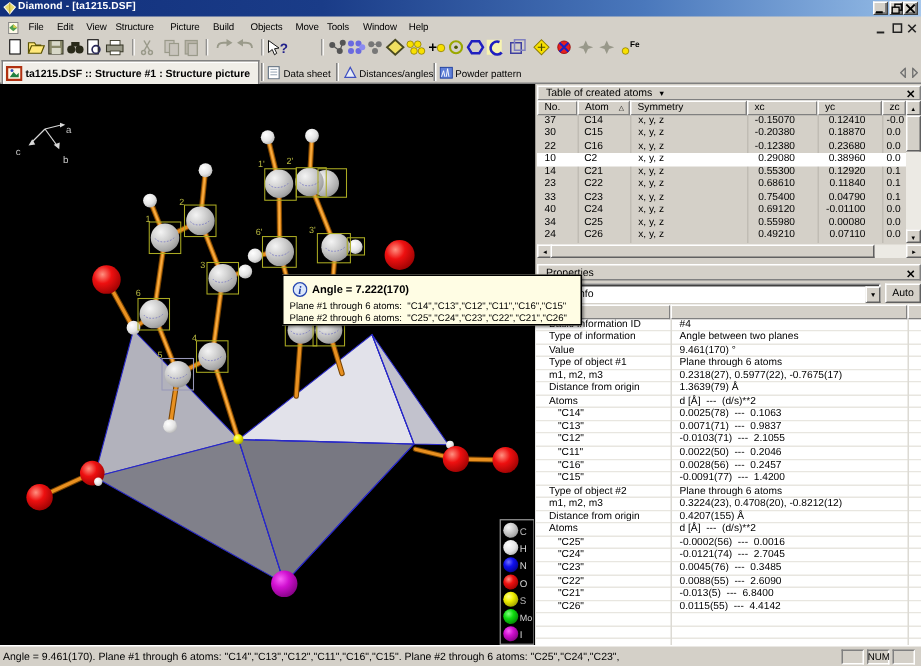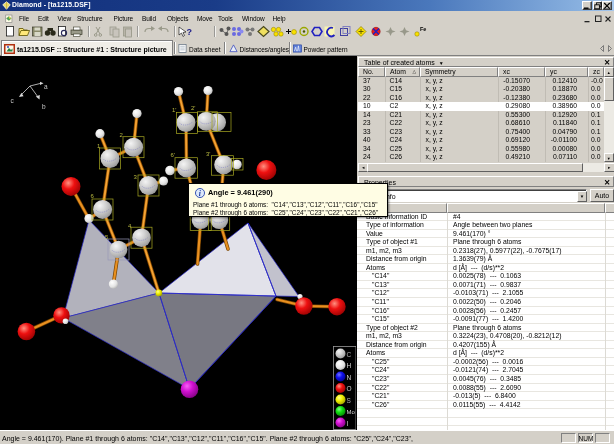--- a/index.html
+++ b/index.html
@@ -663,21 +663,21 @@
           <span class="abs" style="left:9px"></span>
           <span class="abs" style="left:96px"></span>
         </div>
 </div>
   </div>
   <div id="tooltip" class="abs">
     <svg class="abs" style="left:5.5px;top:3.5px" width="10" height="10" viewBox="0 0 11 11">
         <circle cx="5.5" cy="5.5" r="5" fill="#dce8fa" stroke="#2848b0" stroke-width="1"></circle>
         <text x="4.2" y="8.8" font-size="8.5" font-style="italic" font-weight="bold" fill="#1838a0" font-family="Liberation Serif">i</text>
       </svg>
-    <span class="abs" style="left:19px;top:3.5px;font-weight:bold;font-size:7.4px;">Angle = 9.461(290)</span>
+    <span class="abs" style="left:19px;top:3.5px;font-weight:bold;font-size:7.4px;">Angle = 7.222(170)</span>
     <span class="abs" style="left:4px;top:17px;white-space:nowrap;font-size:6.4px;">Plane #1 through 6 atoms:&nbsp; "C14","C13","C12","C11","C16","C15"</span>
     <span class="abs" style="left:4px;top:24.5px;white-space:nowrap;font-size:6.4px;">Plane #2 through 6 atoms:&nbsp; "C25","C24","C23","C22","C21","C26"</span>
   </div>
   <div id="statusbar" class="abs">
     <span class="abs" style="left:2px;top:4px;white-space:nowrap;">Angle = 9.461(170). Plane #1 through 6 atoms: "C14","C13","C12","C11","C16","C15". Plane #2 through 6 atoms: "C25","C24","C23",</span>
     <div class="spanel" style="left:561px;width:15px;"></div>
     <div class="spanel" style="left:577.5px;width:15px;text-align:center;line-height:9px;font-size:6.5px;">NUM</div>
     <div class="spanel" style="left:595px;width:15px;"></div>
   </div>
 </div>

